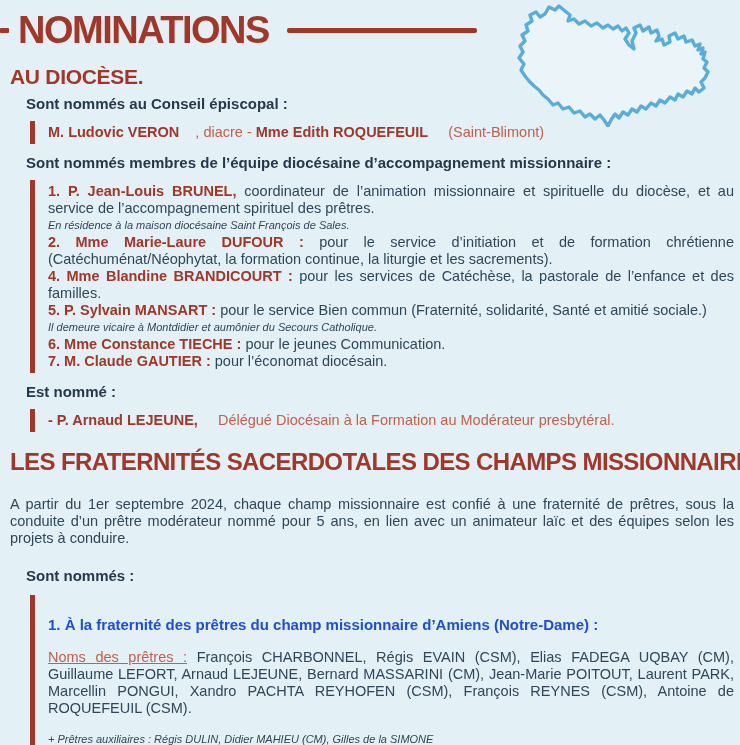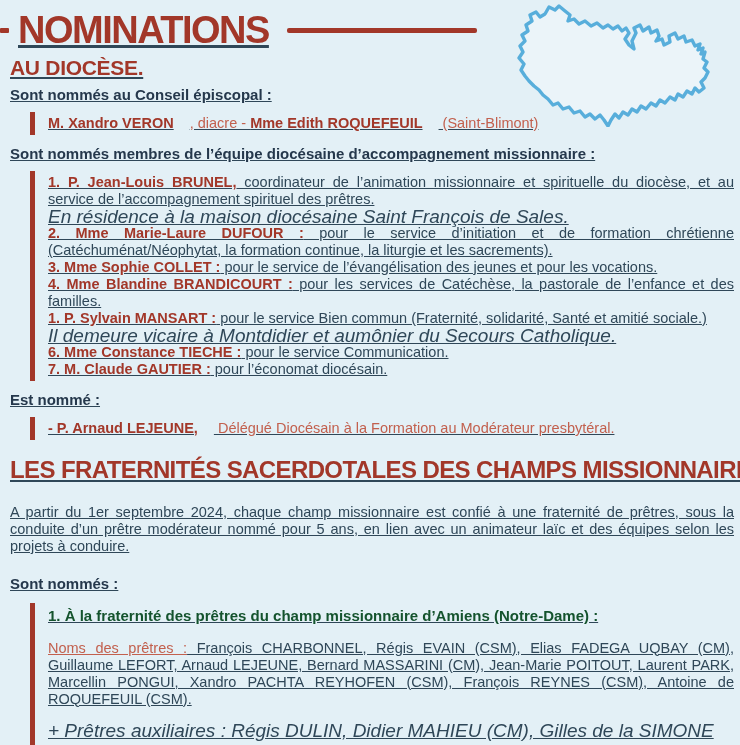--- a/index.html
+++ b/index.html
@@ -7,21 +7,20 @@
     width:740px;height:745px;
     font-family:"Liberation Sans", sans-serif;
     background:#e3f0f6;
   }
   .page{
     position:relative;
     width:740px;height:745px;
     background:#e3f0f6;
     overflow:hidden;
     color:#2f4758;
-    text-decoration:underline;
   }
   
   .title-row{
     display:flex;align-items:center;
     padding-top:8px;
   }
   .dash-left{
     width:9px;height:5px;background:#a23729;border-radius:1px;
     flex:0 0 auto;
   }
@@ -35,55 +34,55 @@
   .rule-right{
     width:190px;height:5px;background:#a23729;border-radius:2px;
     margin-left:18px;flex:0 0 auto;
   }
   .map{
     position:absolute;top:2px;left:512px;width:200px;height:125px;
   }
   
   .content{padding:0 6px 0 10px;}
   h2.section-title{
-    margin:4px 0 3px 0;
+    margin:13px 0 3px 0;
     font-size:21px;font-weight:bold;color:#a23729;
     letter-spacing:-0.3px;
   }
   h3.section-title2{
     margin:16px 0 3px 0;
     font-size:24px;font-weight:bold;color:#a23729;
     letter-spacing:-0.6px;white-space:nowrap;
   }
   .lead{
     font-size:15px;font-weight:bold;color:#25384c;
-    margin:6px 0 2px 0;line-height:18px;
+    margin:6px 0 2px 16px;line-height:18px;
   }
   .body-text{
     font-size:14.5px;line-height:17px;color:#2f4758;
     text-align:justify;margin:20px 0;
   }
   .quote{
     border-left:5px solid #a23729;
     margin:8px 0 10px 20px;
     padding:3px 0 3px 13px;
   }
   .quote p{margin:0;}
   .item{font-size:14.5px;line-height:17px;text-align:justify;color:#2f4758;}
-  .note{font-size:19px;line-height:17px;font-style:italic;color:#2f4758;}
+  .note{font-size:11px;line-height:17px;font-style:italic;color:#2f4758;}
   .red-name{color:#a23729;font-weight:bold;}
   .red-light{color:#c2604e;padding-left:16px;}
   .names-label{color:#c2604e;text-decoration:underline;}
   .moderator-line{margin-top:6px;font-size:14.5px;line-height:17px;}
   .moderator-label{color:#c2604e;text-decoration:underline;}
   .group{margin-bottom:15px;}
   .group:last-child{margin-bottom:0;}
   .group-heading{
-    font-size:15px;font-weight:bold;color:#14532d;
-    line-height:18px;margin:0 0 1px 0;
+    font-size:15px;font-weight:bold;color:#1d4ed8;
+    line-height:18px;margin:17px 0 1px 0;
   }
   .fr-quote{
     border-left:5px solid #a23729;
     margin:10px 0 0 20px;
     padding:4px 0 4px 13px;
   }
 </style>
 </head>
 <body>
 
@@ -110,35 +109,34 @@
   </div>
 
   <div class="content">
 
     <h2 class="section-title">AU DIOCÈSE.</h2>
 
     <div class="lead">Sont nommés au Conseil épiscopal :</div>
 
     <div class="quote">
       <p class="item">
-        <span class="red-name">M. Xandro VERON</span><span class="red-light">, diacre - </span><span class="red-name">Mme Edith ROQUEFEUIL</span><span class="red-light"> (Saint-Blimont)</span>
+        <span class="red-name">M. Ludovic VERON</span><span class="red-light">, diacre - </span><span class="red-name">Mme Edith ROQUEFEUIL</span><span class="red-light"> (Saint-Blimont)</span>
       </p>
     </div>
 
     <div class="lead">Sont nommés membres de l’équipe diocésaine d’accompagnement missionnaire :</div>
 
     <div class="quote">
       <p class="item"><span class="red-name">1. P. Jean-Louis BRUNEL,</span><span> coordinateur de l’animation missionnaire et spirituelle du diocèse, et au service de l’accompagnement spirituel des prêtres.</span></p>
       <div class="note">En résidence à la maison diocésaine Saint François de Sales.</div>
       <p class="item"><span class="red-name">2. Mme Marie-Laure DUFOUR :</span><span> pour le service d’initiation et de formation chrétienne (Catéchuménat/Néophytat, la formation continue, la liturgie et les sacrements).</span></p>
-      <p class="item"><span class="red-name">3. Mme Sophie COLLET :</span><span> pour le service de l’évangélisation des jeunes et pour les vocations.</span></p>
       <p class="item"><span class="red-name">4. Mme Blandine BRANDICOURT :</span><span> pour les services de Catéchèse, la pastorale de l’enfance et des familles.</span></p>
-      <p class="item"><span class="red-name">1. P. Sylvain MANSART :</span><span> pour le service Bien commun (Fraternité, solidarité, Santé et amitié sociale.)</span></p>
+      <p class="item"><span class="red-name">5. P. Sylvain MANSART :</span><span> pour le service Bien commun (Fraternité, solidarité, Santé et amitié sociale.)</span></p>
       <div class="note">Il demeure vicaire à Montdidier et aumônier du Secours Catholique.</div>
-      <p class="item"><span class="red-name">6. Mme Constance TIECHE :</span><span> pour le service Communication.</span></p>
+      <p class="item"><span class="red-name">6. Mme Constance TIECHE :</span><span> pour le jeunes Communication.</span></p>
       <p class="item"><span class="red-name">7. M. Claude GAUTIER :</span><span> pour l’économat diocésain.</span></p>
     </div>
 
     <div class="lead">Est nommé :</div>
 
     <div class="quote">
       <p class="item">
         <span class="red-name">- P. Arnaud LEJEUNE,</span><span class="red-light"> Délégué Diocésain à la Formation au Modérateur presbytéral.</span>
       </p>
     </div>

